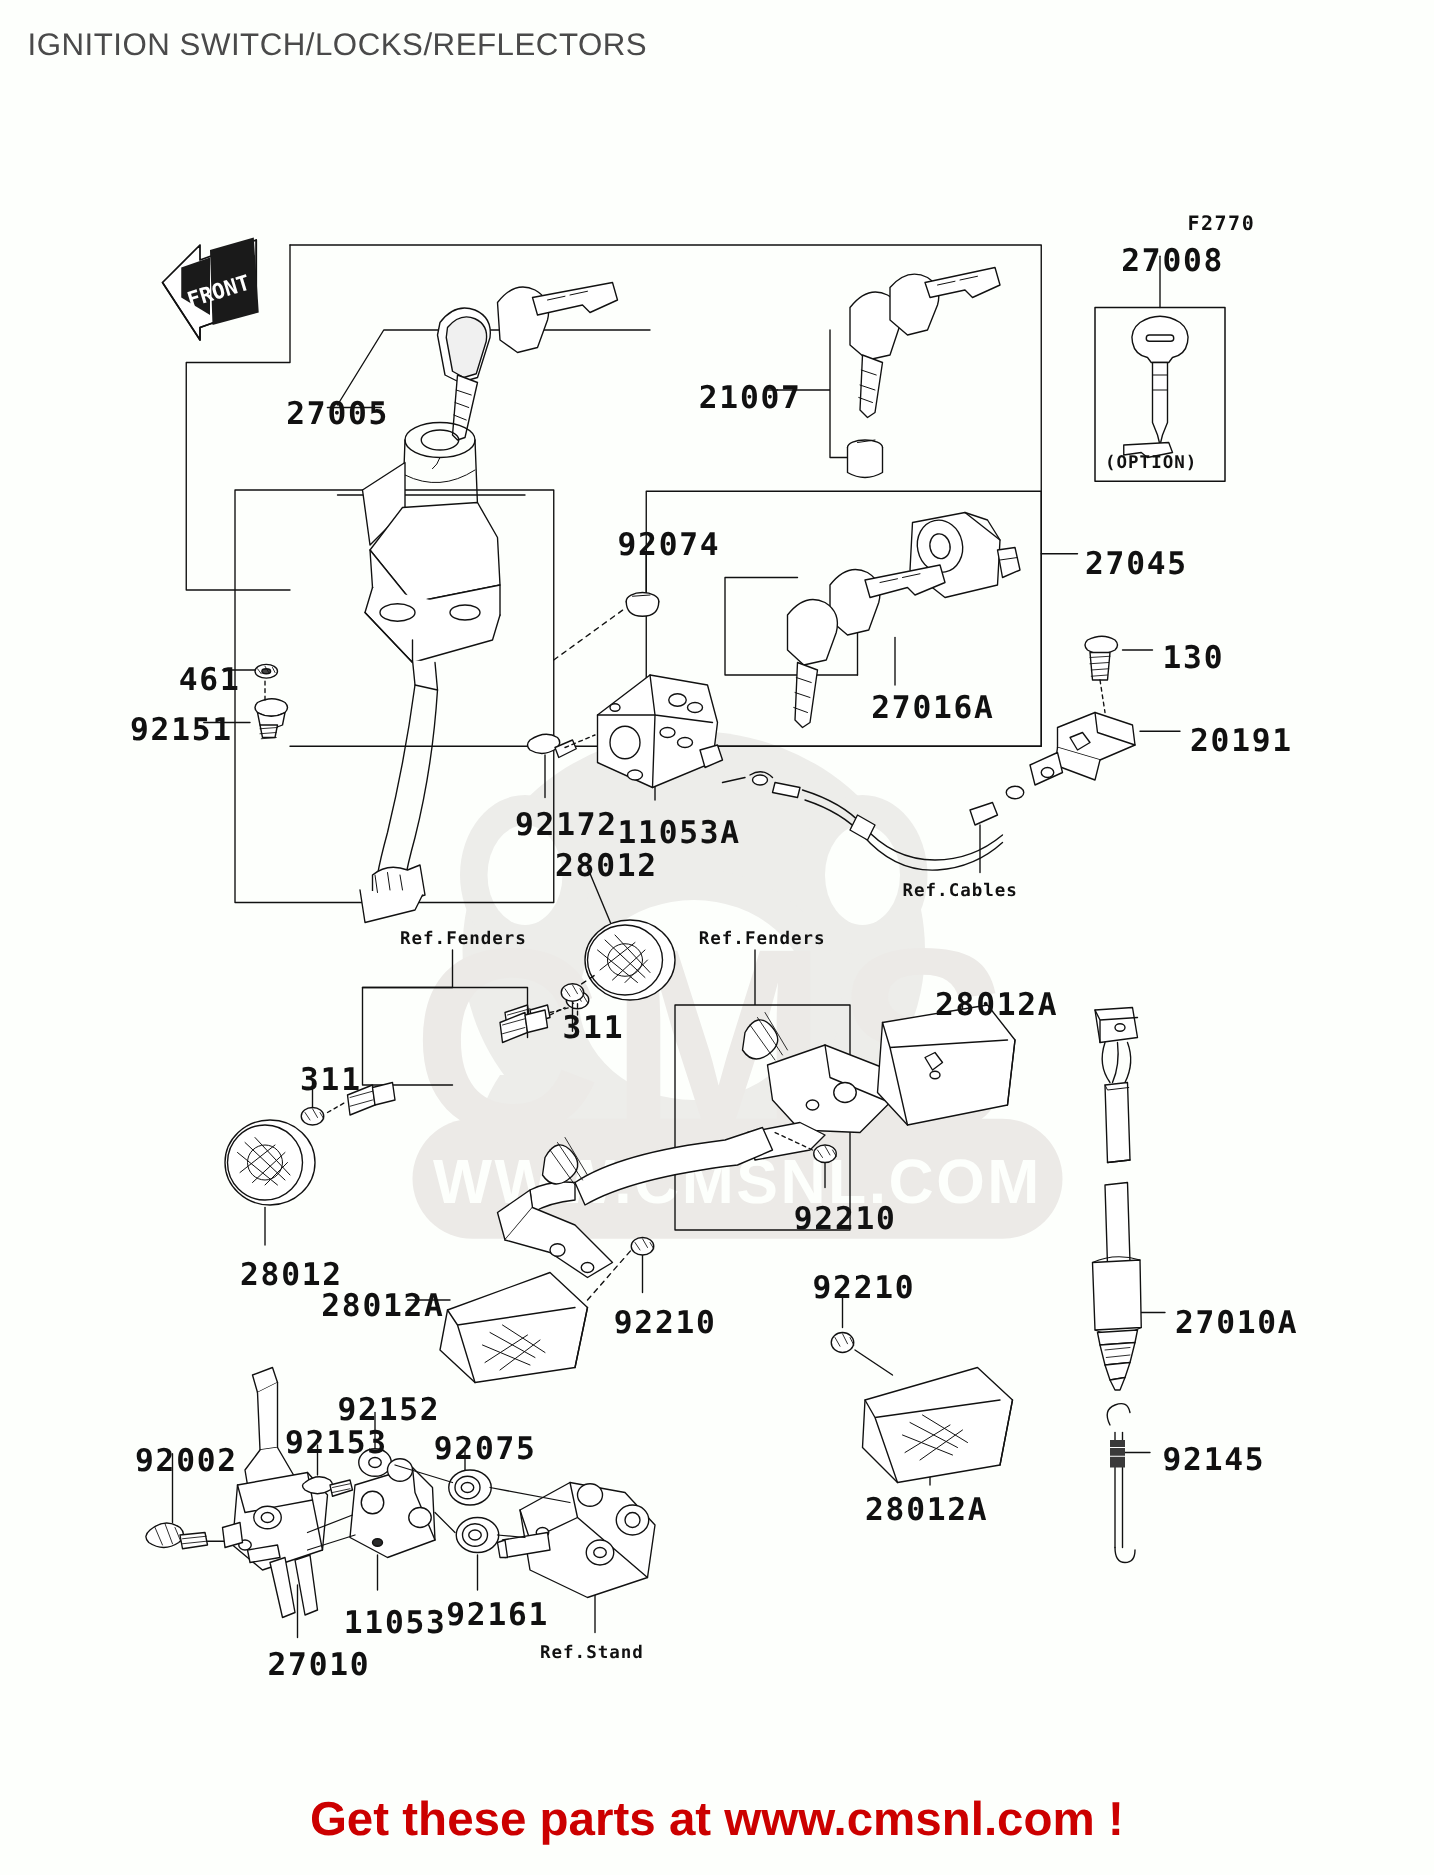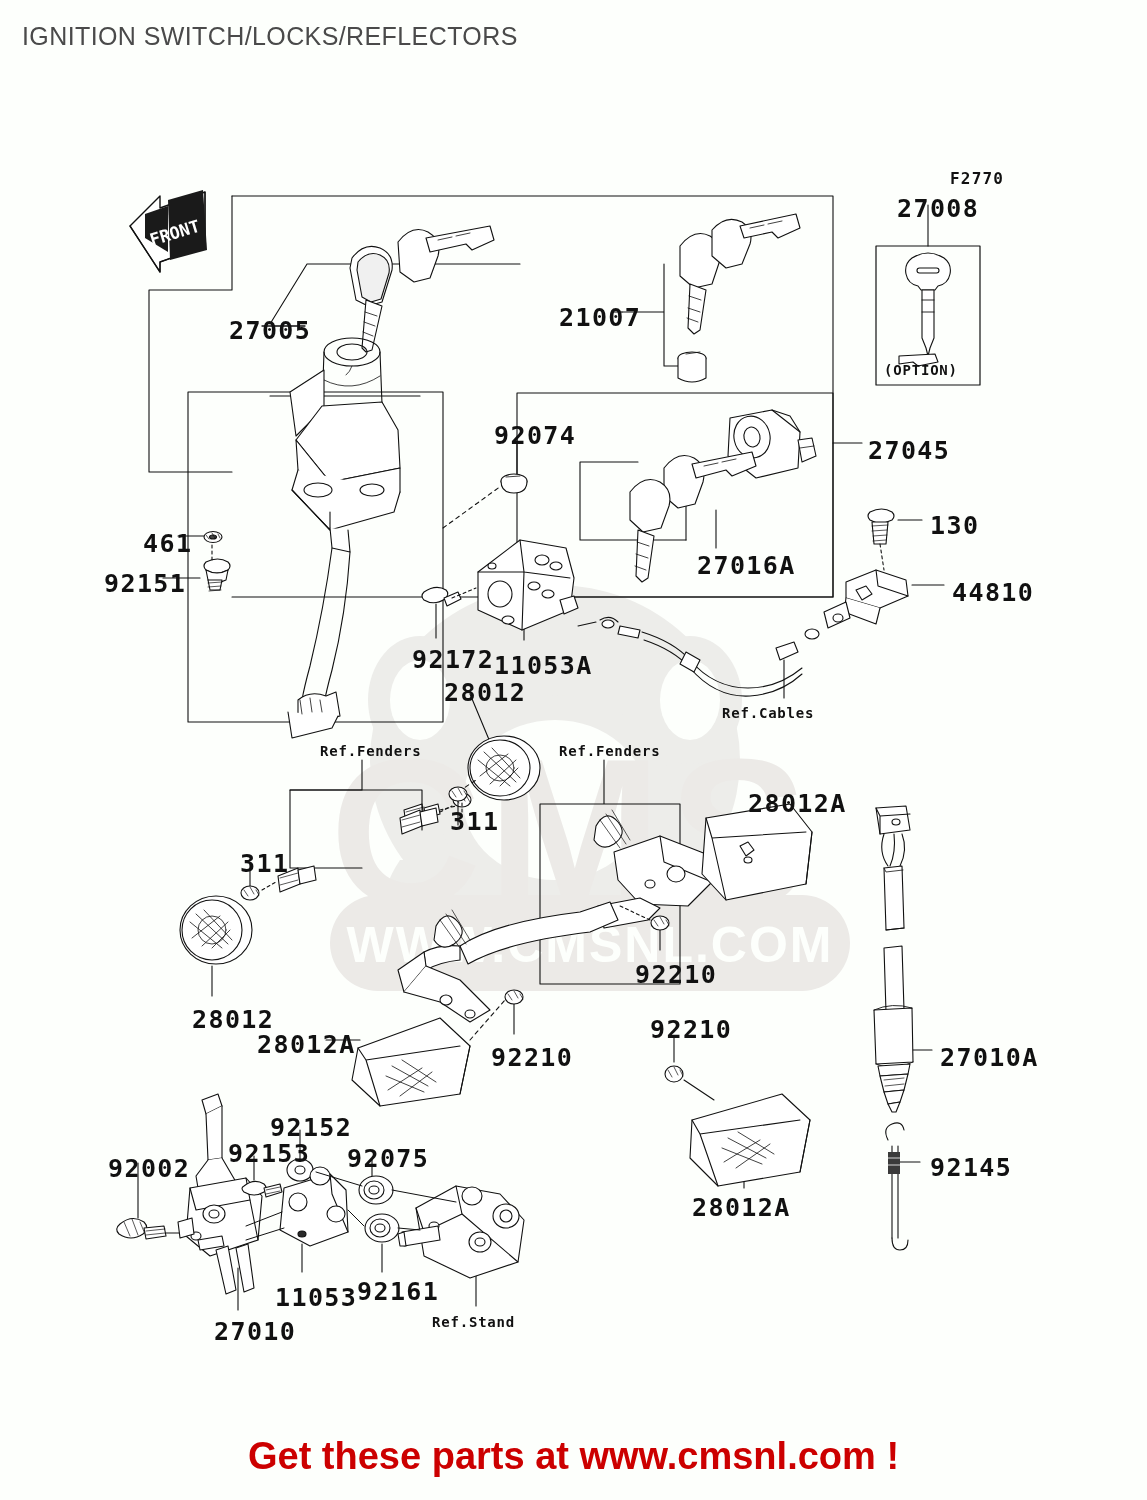--- a/index.html
+++ b/index.html
@@ -498,21 +498,21 @@
     <div class="lbl" style="left: 897px; top: 196px;">27008</div>
     <div class="lbl" style="left: 195px; top: 318px; margin-left: 34px;">27005</div>
     <div class="lbl" style="left: 559px; top: 305px;">21007</div>
     <div class="lbl ref" style="left: 884px; top: 363px;">(OPTION)</div>
     <div class="lbl" style="left: 494px; top: 423px;">92074</div>
     <div class="lbl" style="left: 868px; top: 438px;">27045</div>
     <div class="lbl" style="left: 143px; top: 531px;">461</div>
     <div class="lbl" style="left: 930px; top: 513px;">130</div>
     <div class="lbl" style="left: 697px; top: 553px;">27016A</div>
     <div class="lbl" style="left: 104px; top: 571px;">92151</div>
-    <div class="lbl" style="left: 952px; top: 580px;">44810</div>
+    <div class="lbl" style="left: 952px; top: 580px;">20191</div>
     <div class="lbl" style="left: 412px; top: 647px;">92172</div>
     <div class="lbl" style="left: 494px; top: 653px;">11053A</div>
     <div class="lbl" style="left: 444px; top: 680px;">28012</div>
     <div class="lbl ref" style="left: 722px; top: 706px;">Ref.Cables</div>
     <div class="lbl ref" style="left: 320px; top: 744px;">Ref.Fenders</div>
     <div class="lbl ref" style="left: 559px; top: 744px;">Ref.Fenders</div>
     <div class="lbl" style="left: 748px; top: 791px;">28012A</div>
     <div class="lbl" style="left: 240px; top: 851px;">311</div>
     <div class="lbl" style="left: 450px; top: 809px;">311</div>
     <div class="lbl" style="left: 635px; top: 962px;">92210</div>

